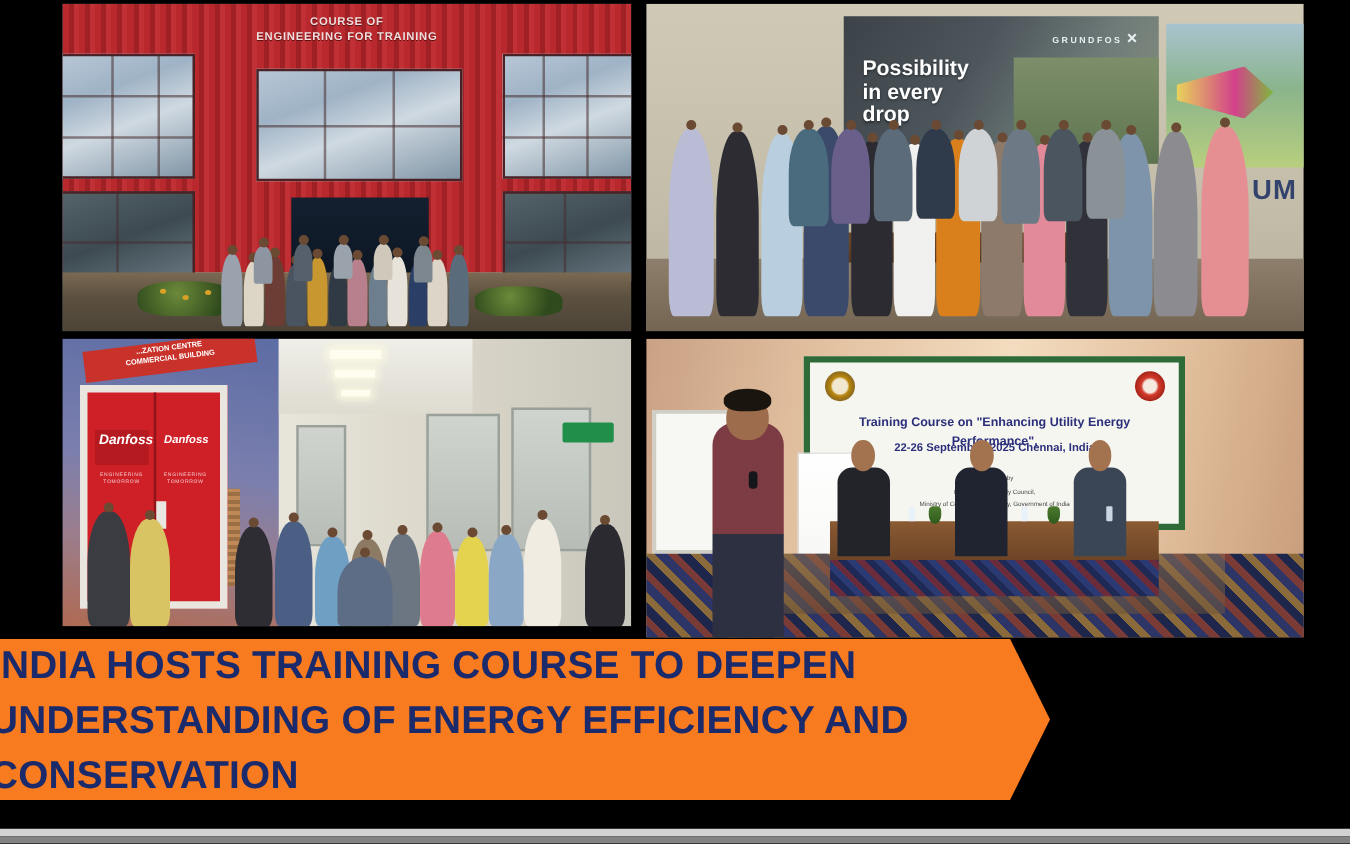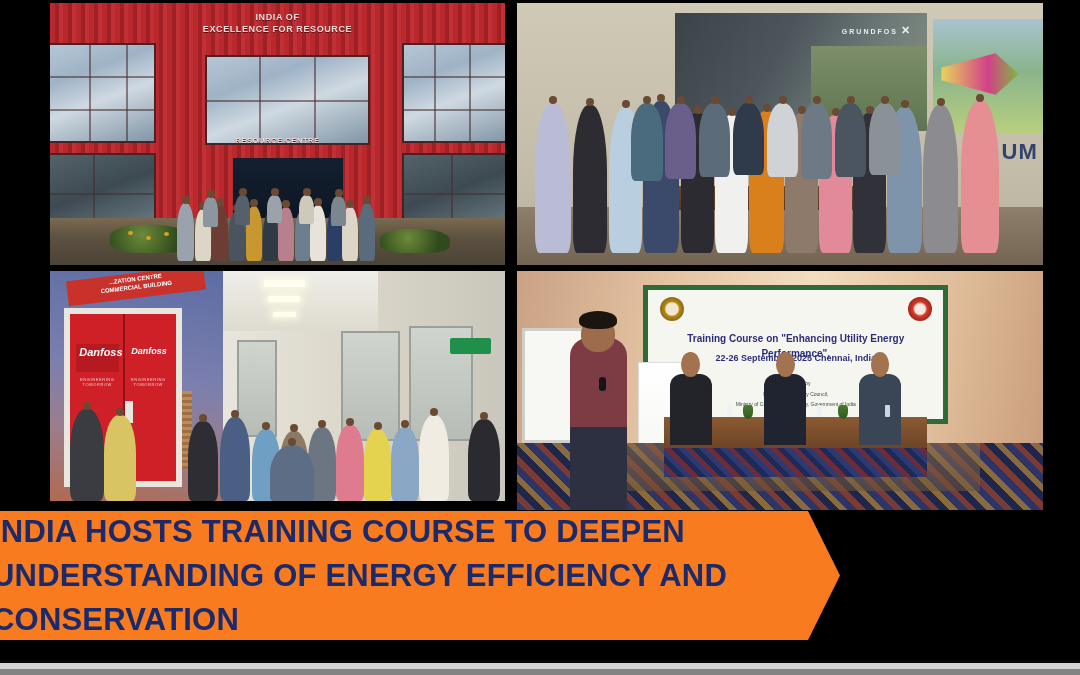--- a/index.html
+++ b/index.html
@@ -175,24 +175,23 @@
         <div class="bld-win dark" style="left:-2px;top:150px;width:108px;height:72px;">
           <div class="mull" style="left:0;top:55%;width:100%;height:2px;"></div>
           <div class="mull" style="left:42%;top:0;width:2px;height:100%;"></div>
         </div>
         <div class="bld-win dark" style="left:352px;top:150px;width:108px;height:72px;">
           <div class="mull" style="left:0;top:55%;width:100%;height:2px;"></div>
           <div class="mull" style="left:45%;top:0;width:2px;height:100%;"></div>
         </div>
 
         <div class="bld-sign" style="top:9px;font-size:9px;">
-          <div>INDIA OF</div>
-          <div>EXCELLENCE FOR RESOURCE</div>
-        </div>
-        <div class="bld-sign" style="top:133px;font-size:7.5px;">RESOURCE CENTRE</div>
+          <div>COURSE OF</div>
+          <div>ENGINEERING FOR TRAINING</div>
+        </div>
 
         <div class="bld-door" style="left:183px;top:155px;width:110px;height:75px;"></div>
 
         <div class="bld-plinth"></div>
         <div class="bld-shrub" style="left:60px;top:222px;width:80px;height:28px;"></div>
         <div class="bld-shrub" style="left:330px;top:226px;width:70px;height:24px;"></div>
         <div class="bld-flower" style="left:78px;top:228px;"></div>
         <div class="bld-flower" style="left:96px;top:233px;"></div>
         <div class="bld-flower" style="left:114px;top:229px;"></div>
 
@@ -219,20 +218,25 @@
     </div>
 
     <div class="photo" id="photo-group">
       <div class="inner">
         <div class="hall-wall"></div>
 
         <div class="screen">
           <div class="slideimg"></div>
           <div class="gf">
             <span>GRUNDFOS</span><span class="x">✕</span>
+          </div>
+          <div class="ptxt">
+            <div>Possibility</div>
+            <div>in every</div>
+            <div>drop</div>
           </div>
         </div>
 
         <div class="screen2">
           <div class="cc"></div>
         </div>
 
         <div class="banner-um">UM</div>
 
         <div class="floor"></div>

